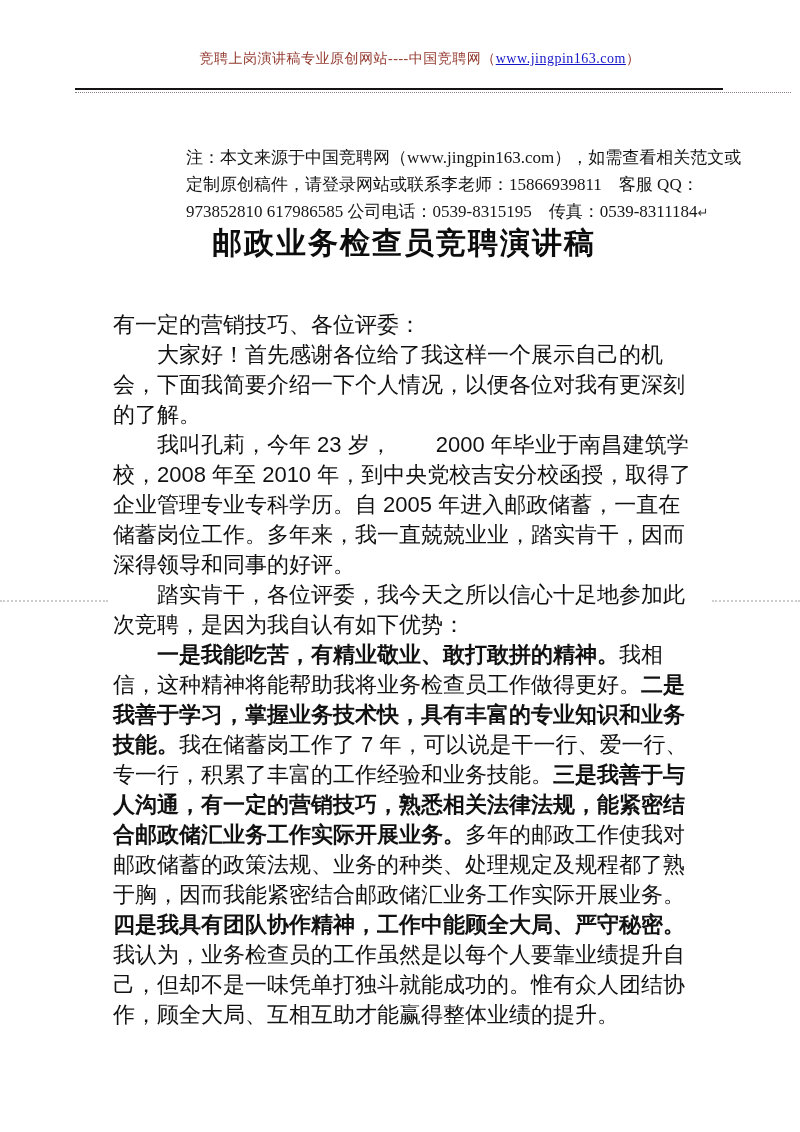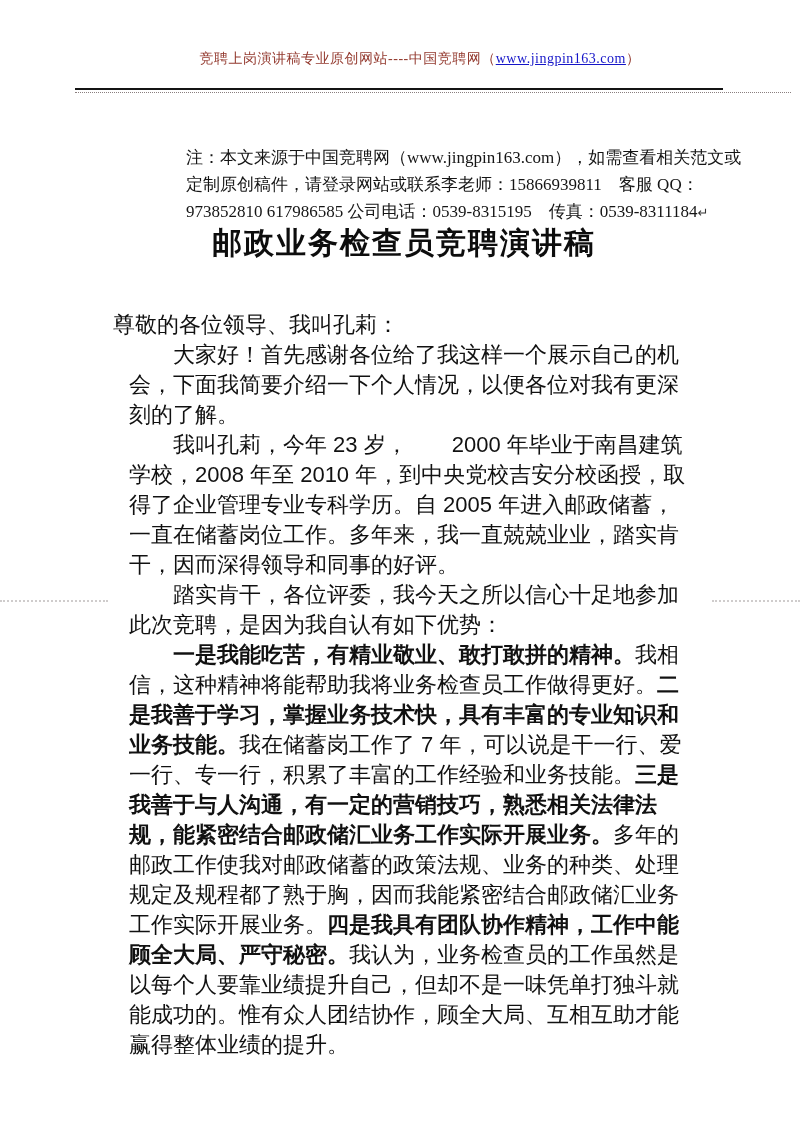--- a/index.html
+++ b/index.html
@@ -90,21 +90,20 @@
     line-height: 30px;
     color: #111111;
     font-family: "Liberation Sans", sans-serif;
   }
   .body-text p {
     margin: 0;
     padding: 0;
   }
   .body-text p.indent {
     text-indent: 2em;
-    margin-left: 16px;
   }
   .body-text .b {
     font-weight: 700;
   }
   
   .fold-line {
     position: absolute;
     top: 600px;
     height: 0;
     border-top: 2px dotted #cfcccc;
@@ -123,21 +122,21 @@
   <div class="header-rule-solid"></div>
   <div class="header-rule-dotted"></div>
 
   <div class="note">
     <span>注：本文来源于中国竞聘网（www.jingpin163.com），如需查看相关范文或定制原创稿件，请登录网站或联系李老师：15866939811　客服 QQ：973852810 617986585 公司电话：0539-8315195　传真：0539-8311184</span><span class="pmark">↵</span>
   </div>
 
   <h1 class="title">邮政业务检查员竞聘演讲稿</h1>
 
   <div class="body-text">
-      <p class=""><span>尊敬的各位领导、我叫孔莉：</span></p>
+      <p class=""><span>有一定的营销技巧、各位评委：</span></p>
       <p class="indent"><span>大家好！首先感谢各位给了我这样一个展示自己的机会，下面我简要介绍一下个人情况，以便各位对我有更深刻的了解。</span></p>
       <p class="indent"><span>我叫孔莉，今年 23 岁，　　2000 年毕业于南昌建筑学校，2008 年至 2010 年，到中央党校吉安分校函授，取得了企业管理专业专科学历。自 2005 年进入邮政储蓄，一直在储蓄岗位工作。多年来，我一直兢兢业业，踏实肯干，因而深得领导和同事的好评。</span></p>
       <p class="indent"><span>踏实肯干，各位评委，我今天之所以信心十足地参加此次竞聘，是因为我自认有如下优势：</span></p>
       <p class="indent"><span class="b">一是我能吃苦，有精业敬业、敢打敢拼的精神。</span><span>我相信，这种精神将能帮助我将业务检查员工作做得更好。</span><span class="b">二是我善于学习，掌握业务技术快，具有丰富的专业知识和业务技能。</span><span>我在储蓄岗工作了 7 年，可以说是干一行、爱一行、专一行，积累了丰富的工作经验和业务技能。</span><span class="b">三是我善于与人沟通，有一定的营销技巧，熟悉相关法律法规，能紧密结合邮政储汇业务工作实际开展业务。</span><span>多年的邮政工作使我对邮政储蓄的政策法规、业务的种类、处理规定及规程都了熟于胸，因而我能紧密结合邮政储汇业务工作实际开展业务。</span><span class="b">四是我具有团队协作精神，工作中能顾全大局、严守秘密。</span><span>我认为，业务检查员的工作虽然是以每个人要靠业绩提升自己，但却不是一味凭单打独斗就能成功的。惟有众人团结协作，顾全大局、互相互助才能赢得整体业绩的提升。</span></p>
     </div>
 
   <div class="fold-line left"></div>
   <div class="fold-line right"></div>
 
 </div>

